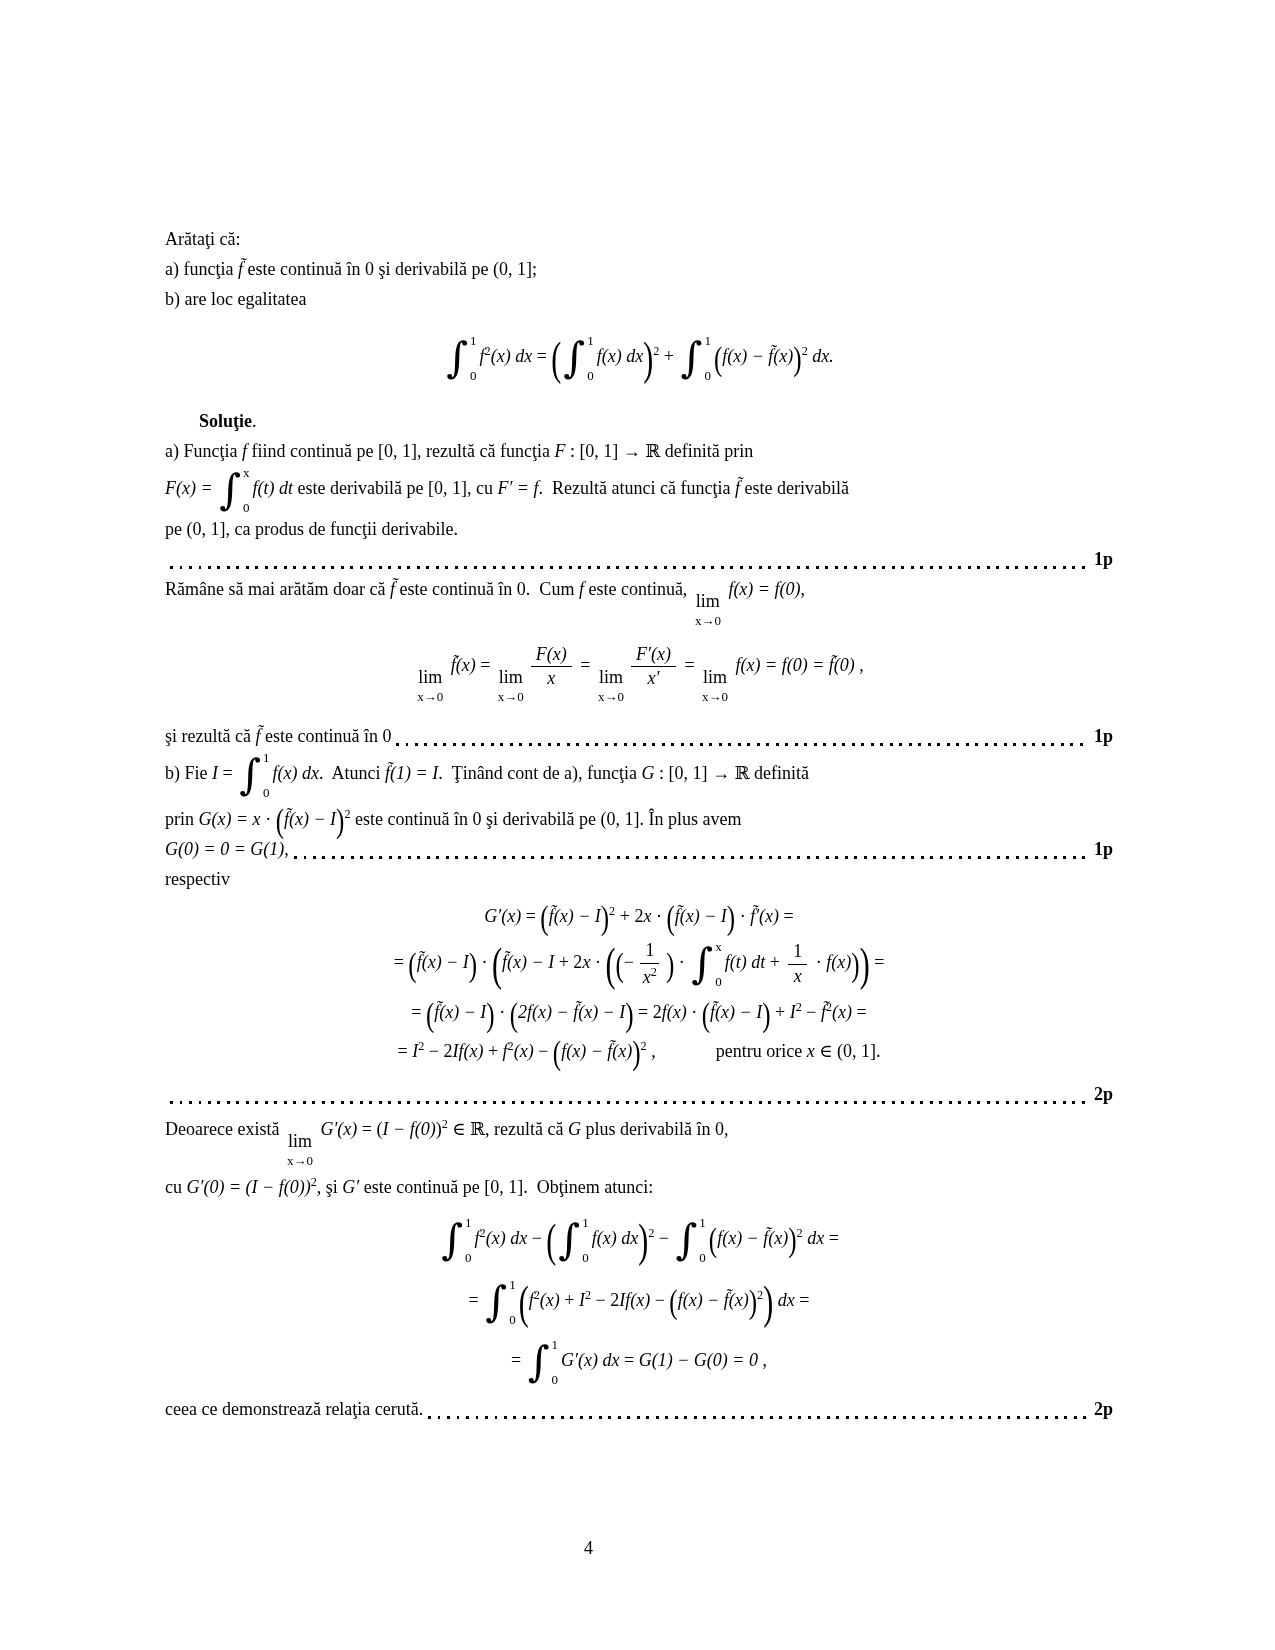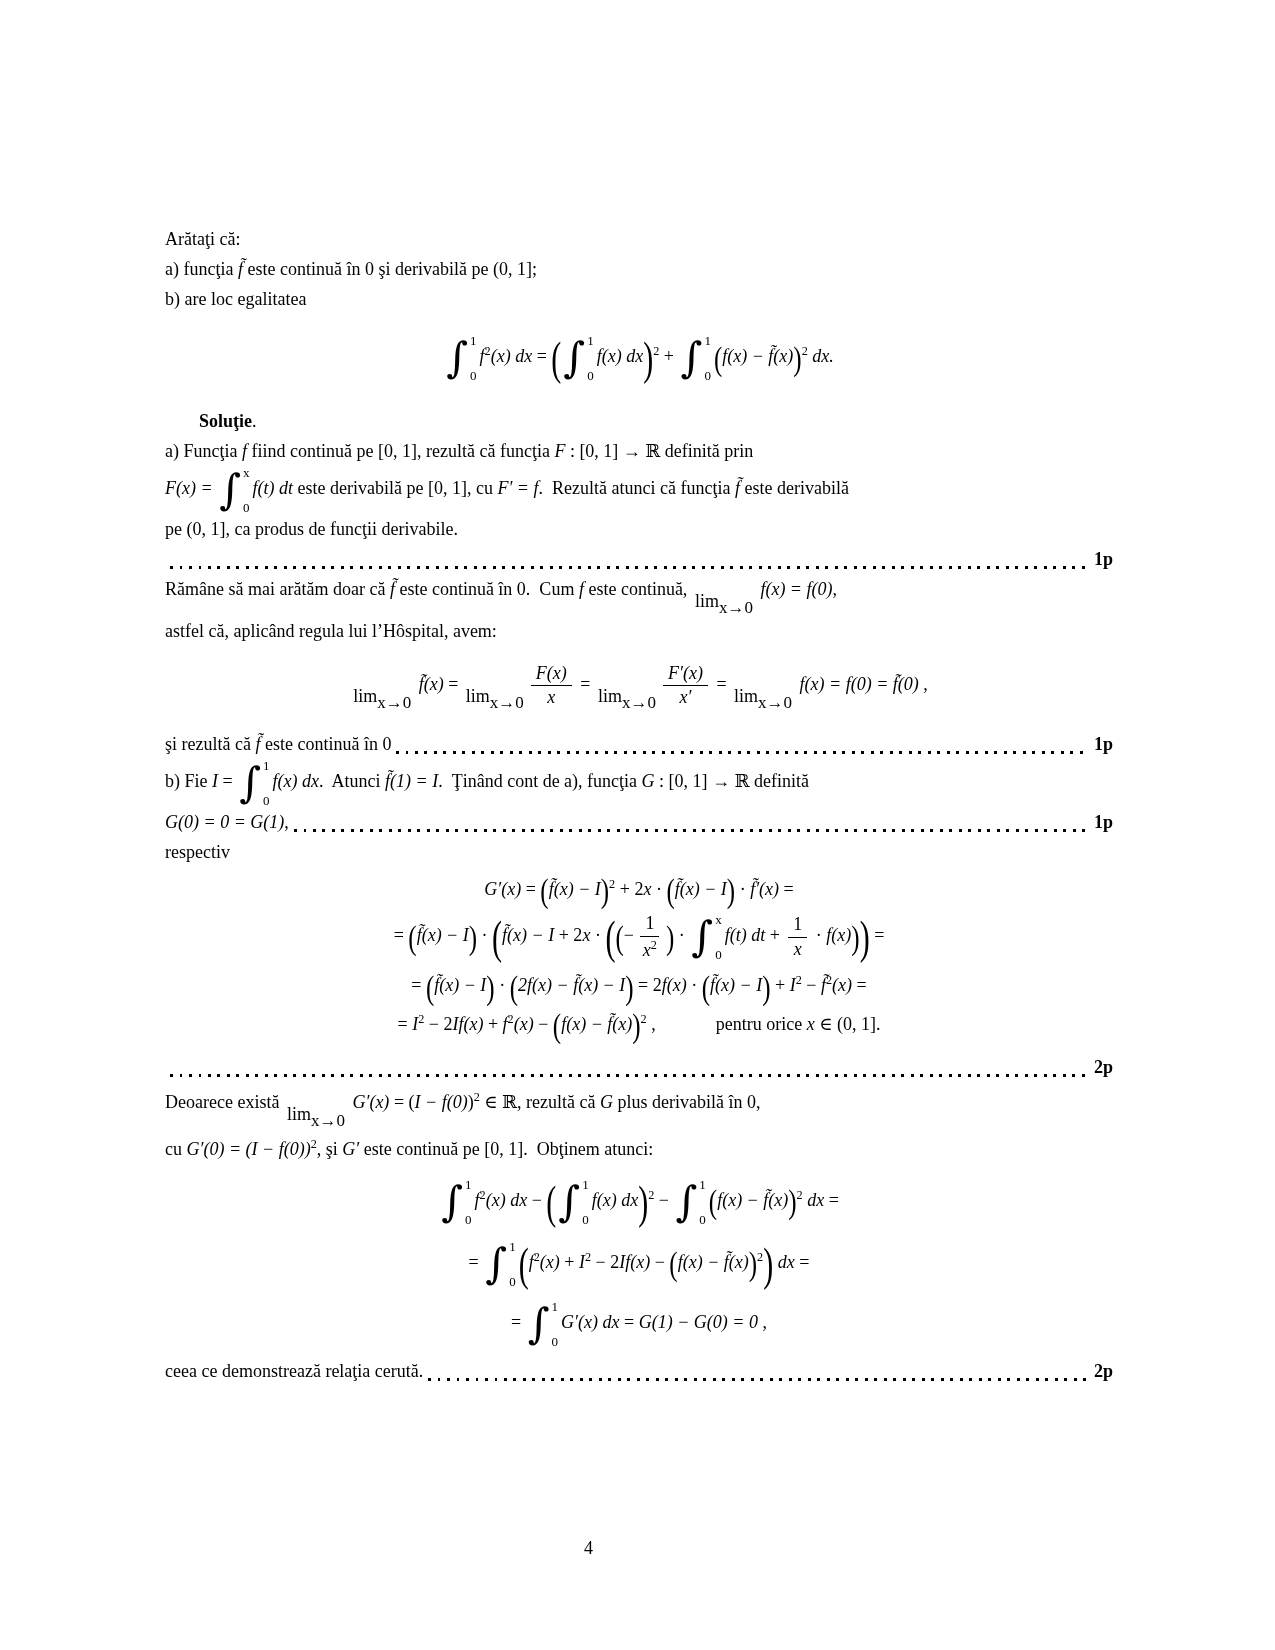--- a/index.html
+++ b/index.html
@@ -13,23 +13,23 @@
   .indent{text-indent:34px;margin-top:24px;}
   .disp{text-align:center;line-height:1.25;margin:16px 0;}
   .leader{display:flex;align-items:flex-start;}
   .dotfill{flex:1 1 auto;align-self:flex-end;height:2.6px;margin:0 5px 5px 5px;min-width:40px;
            background-image:repeating-linear-gradient(to right,#000 0 2.6px,transparent 2.6px 9.5px);}
   sup.sup{font-size:68%;}
   .int{display:inline-flex;align-items:center;vertical-align:middle;margin:0 3px 0 2px;}
   .isym{font-size:42px;line-height:46px;font-family:"DejaVu Serif","DejaVu Sans",serif;}
   .ib{display:inline-flex;flex-direction:column;justify-content:space-between;height:48px;
       font-size:13px;line-height:13px;margin-left:2px;}
-  .lim{display:inline-flex;flex-direction:row;align-items:center;vertical-align:-0.65em;
+  .lim{display:inline-flex;flex-direction:column;align-items:center;vertical-align:-0.65em;
        line-height:1;margin:0 3px;}
-  .lu{font-size:17px;margin-top:13px;}
+  .lu{font-size:13px;margin-top:4px;}
   .frac{display:inline-flex;flex-direction:column;align-items:center;vertical-align:middle;
         margin:0 4px;line-height:1.1;}
   .fn{padding:0 5px 2px;border-bottom:1.5px solid #000;}
   .fd{padding:2px 5px 0;}
   .big{display:inline-block;vertical-align:middle;line-height:1;}
   .big1{font-size:25px;transform:scaleY(1.35);}
   .big2{font-size:30px;transform:scaleY(1.55);}
   .pagenum{position:absolute;left:0;top:1538px;width:100%;text-align:center;}
 </style>
 </head>
@@ -44,30 +44,30 @@
 
     <div class="line indent"><span class="pts">Soluţie</span><span>.</span></div>
     <div class="line"><span>a) Funcţia </span><span class="mi ">f</span><span> fiind continuă pe [0, 1], rezultă că funcţia </span><span class="mi ">F</span><span> : [0, 1] → ℝ definită prin</span></div>
     <div class="line"><span class="mi ">F(x) = </span><span class="int"><span class="isym">∫</span><span class="ib"><span class="ihi">x</span><span class="ilo">0</span></span></span><span class="mi ">f(t) dt</span><span> este derivabilă pe [0, 1], cu </span><span class="mi ">F′ = f</span><span>.  Rezultă atunci că funcţia </span><span class="mi ">f̃</span><span> este derivabilă</span></div>
     <div class="line"><span>pe (0, 1], ca produs de funcţii derivabile.</span></div>
     <div class="line leader">
         <span class="dotfill"></span>
         <span class="pts">1p</span>
       </div>
     <div class="line"><span>Rămâne să mai arătăm doar că </span><span class="mi ">f̃</span><span> este continuă în 0.  Cum </span><span class="mi ">f</span><span> este continuă, </span><span class="lim"><span class="lw">lim</span><span class="lu">x→0</span></span><span class="mi "> f(x) = f(0)</span><span>,</span></div>
-    <div class="line"><span>astfel că, aplicând regula lui l’Hôspital, avem:</span></div>
     <div class="disp" style="margin:18px 0;"><span class="lim"><span class="lw">lim</span><span class="lu">x→0</span></span><span class="mi "> f̃(x)</span><span> = </span><span class="lim"><span class="lw">lim</span><span class="lu">x→0</span></span><span class="frac"><span class="fn"><span class="mi ">F(x)</span></span><span class="fd"><span class="mi ">x</span></span></span><span> = </span><span class="lim"><span class="lw">lim</span><span class="lu">x→0</span></span><span class="frac"><span class="fn"><span class="mi ">F′(x)</span></span><span class="fd"><span class="mi ">x′</span></span></span><span> = </span><span class="lim"><span class="lw">lim</span><span class="lu">x→0</span></span><span class="mi "> f(x) = f(0) = f̃(0)</span><span> ,</span></div>
     <div class="line leader">
         <span>şi rezultă că </span>
         <span class="mi ">f̃</span>
         <span> este continuă în 0</span>
         <span class="dotfill"></span>
         <span class="pts">1p</span>
       </div>
     <div class="line"><span>b) Fie </span><span class="mi ">I</span><span> = </span><span class="int"><span class="isym">∫</span><span class="ib"><span class="ihi">1</span><span class="ilo">0</span></span></span><span class="mi ">f(x) dx</span><span>.  Atunci </span><span class="mi ">f̃(1) = I</span><span>.  Ţinând cont de a), funcţia </span><span class="mi ">G</span><span> : [0, 1] → ℝ definită</span></div>
+    <div class="line"><span>prin </span><span class="mi ">G(x) = x</span><span> · </span><span class="big big1">(</span><span class="mi ">f̃(x) − I</span><span class="big big1">)</span><sup class="sup">2</sup><span> este continuă în 0 şi derivabilă pe (0, 1]. În plus avem</span></div>
     <div class="line leader">
         <span class="mi ">G(0) = 0 = G(1)</span>
         <span>,</span>
         <span class="dotfill"></span>
         <span class="pts">1p</span>
       </div>
     <div class="line"><span>respectiv</span></div>
     <div class="disp" style="margin:10px 0;"><span class="mi ">G′(x)</span><span> = </span><span class="big big1">(</span><span class="mi ">f̃(x) − I</span><span class="big big1">)</span><sup class="sup">2</sup><span> + 2</span><span class="mi ">x</span><span> · </span><span class="big big1">(</span><span class="mi ">f̃(x) − I</span><span class="big big1">)</span><span> · </span><span class="mi ">f̃′(x)</span><span> =</span></div>
     <div class="disp" style="margin:10px 0;"><span>= </span><span class="big big1">(</span><span class="mi ">f̃(x) − I</span><span class="big big1">)</span><span> · </span><span class="big big2">(</span><span class="mi ">f̃(x) − I</span><span> + 2</span><span class="mi ">x</span><span> · </span><span class="big big2">(</span><span class="big big1">(</span><span>−</span><span class="frac"><span class="fn"><span>1</span></span><span class="fd"><span class="mi ">x</span><sup class="sup">2</sup></span></span><span class="big big1">)</span><span> · </span><span class="int"><span class="isym">∫</span><span class="ib"><span class="ihi">x</span><span class="ilo">0</span></span></span><span class="mi ">f(t) dt</span><span> + </span><span class="frac"><span class="fn"><span>1</span></span><span class="fd"><span class="mi ">x</span></span></span><span> · </span><span class="mi ">f(x)</span><span class="big big1">)</span><span class="big big2">)</span><span> =</span></div>
     <div class="disp" style="margin:12px 0;"><span>= </span><span class="big big1">(</span><span class="mi ">f̃(x) − I</span><span class="big big1">)</span><span> · </span><span class="big big1">(</span><span class="mi ">2f(x) − f̃(x) − I</span><span class="big big1">)</span><span> = 2</span><span class="mi ">f(x)</span><span> · </span><span class="big big1">(</span><span class="mi ">f̃(x) − I</span><span class="big big1">)</span><span> + </span><span class="mi ">I</span><sup class="sup">2</sup><span> − </span><span class="mi ">f̃</span><sup class="sup">2</sup><span class="mi ">(x)</span><span> =</span></div>

